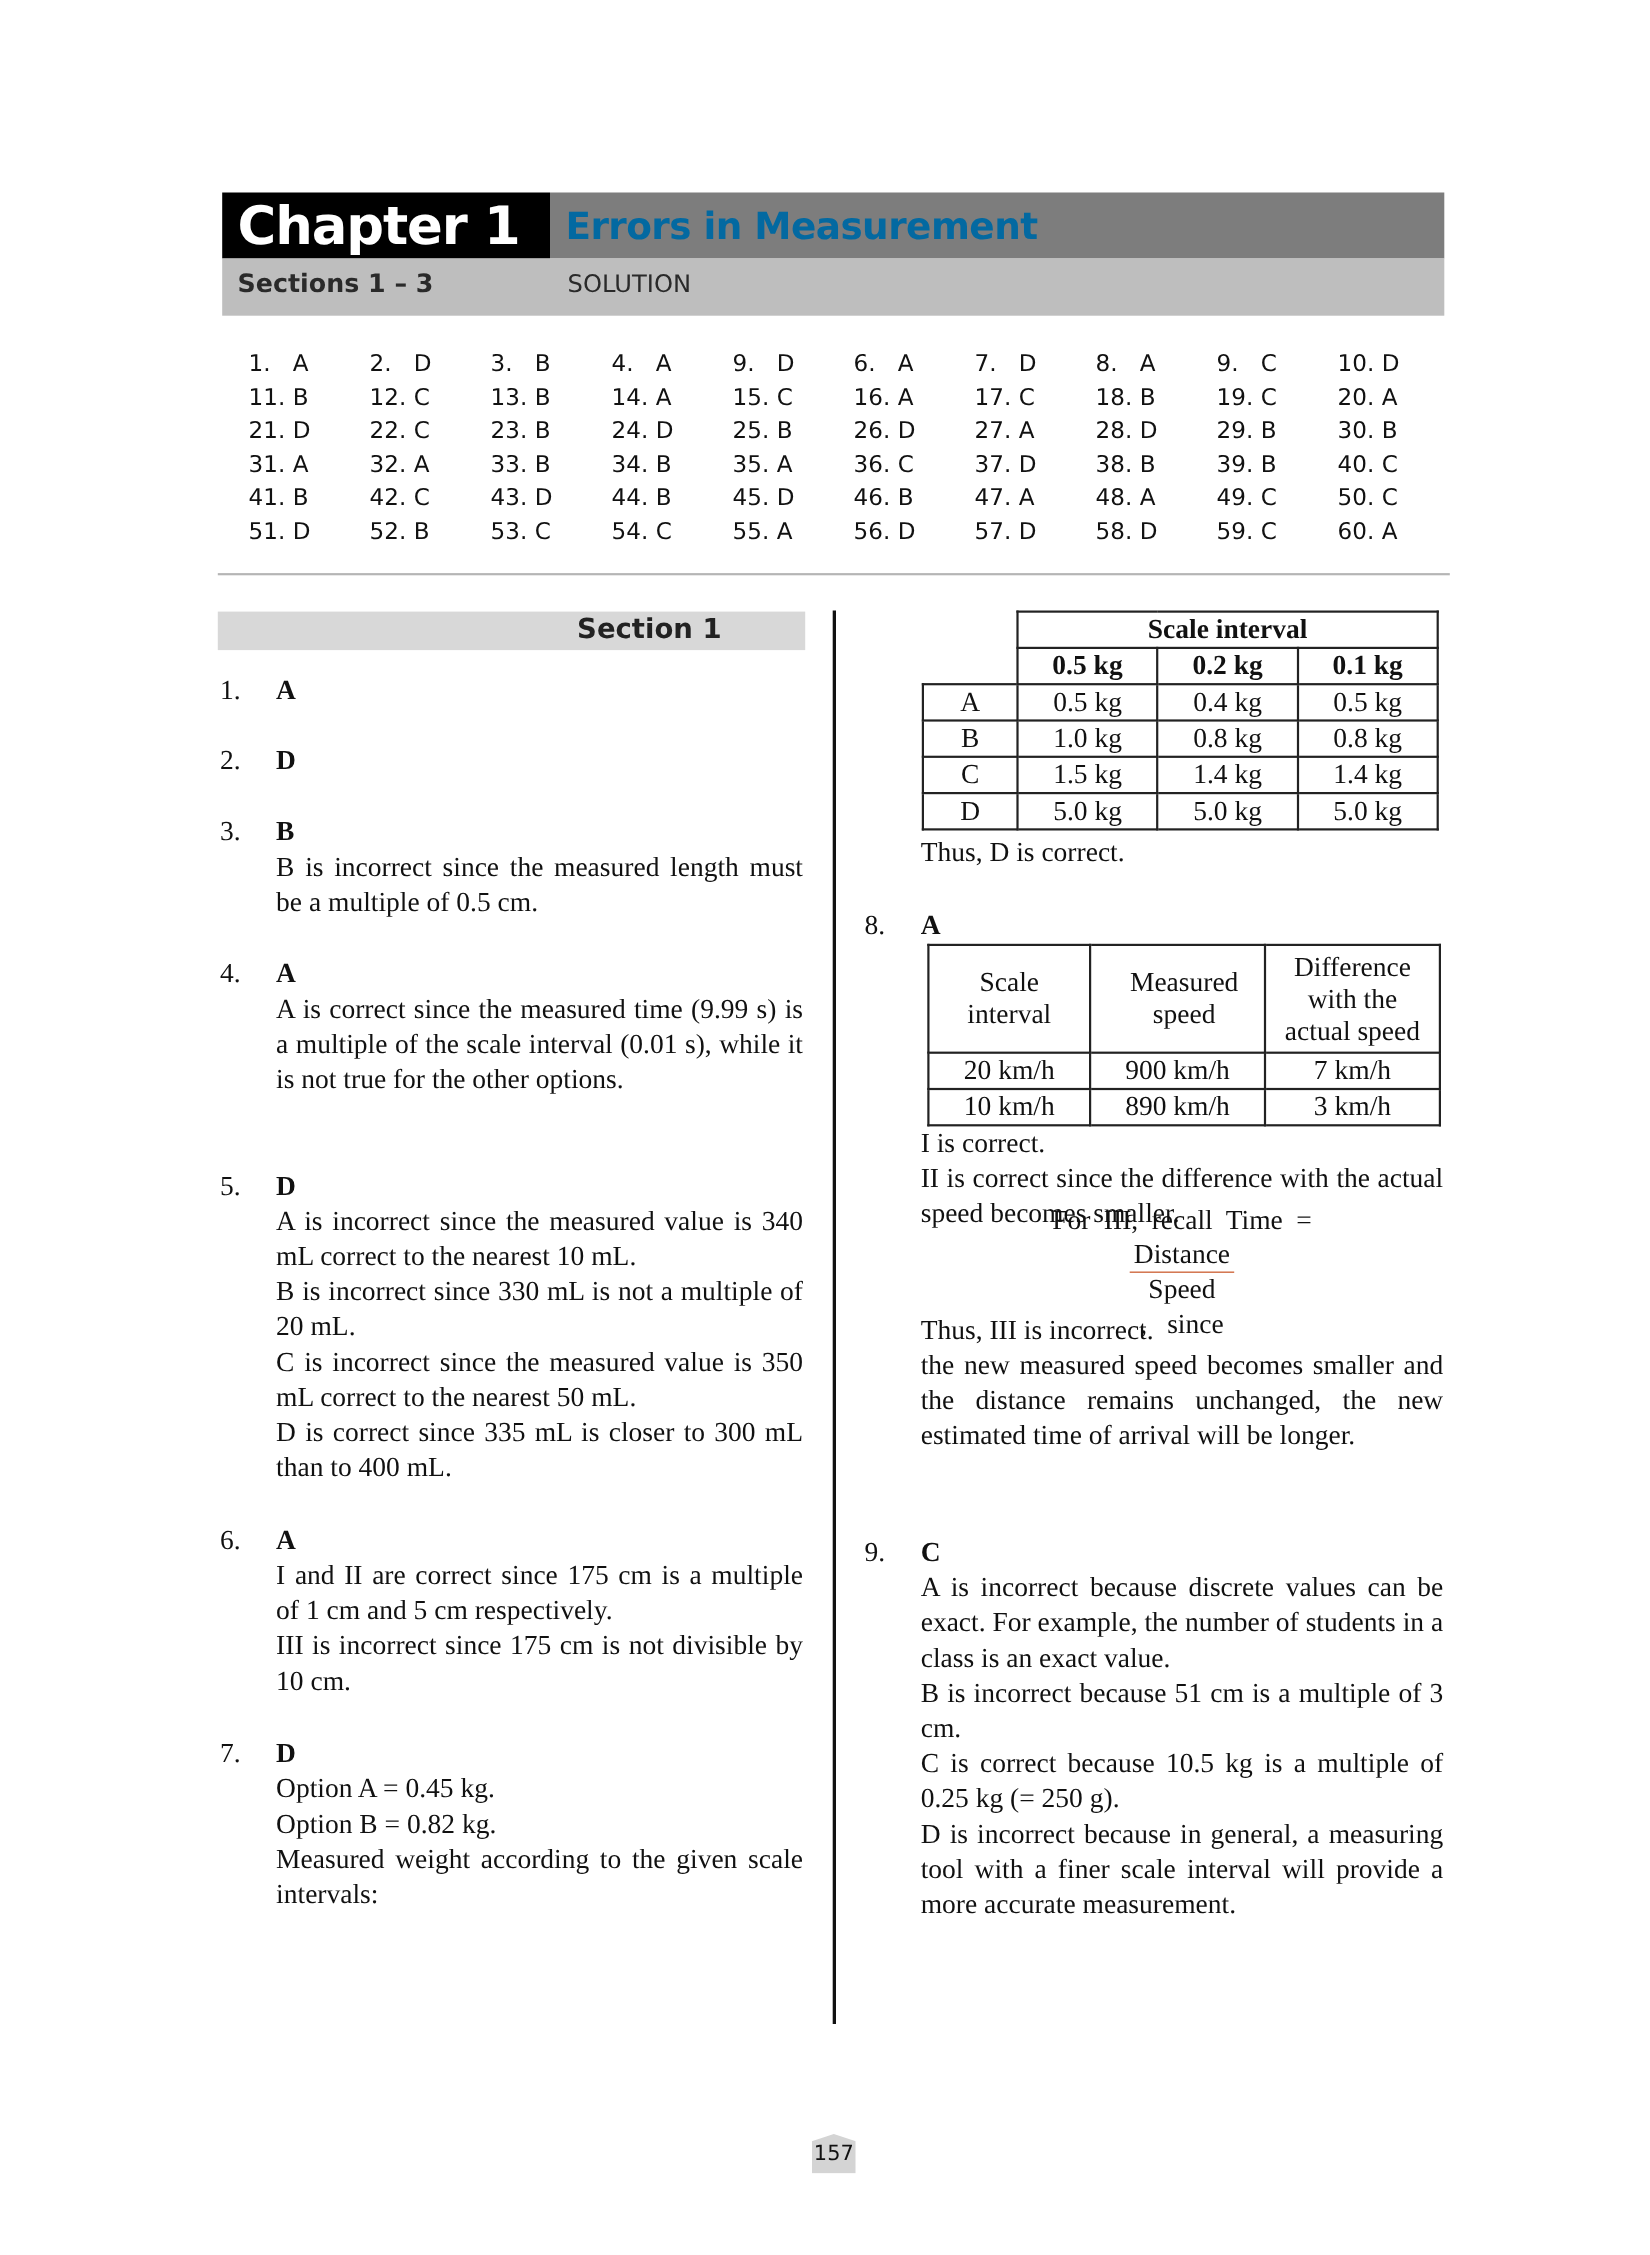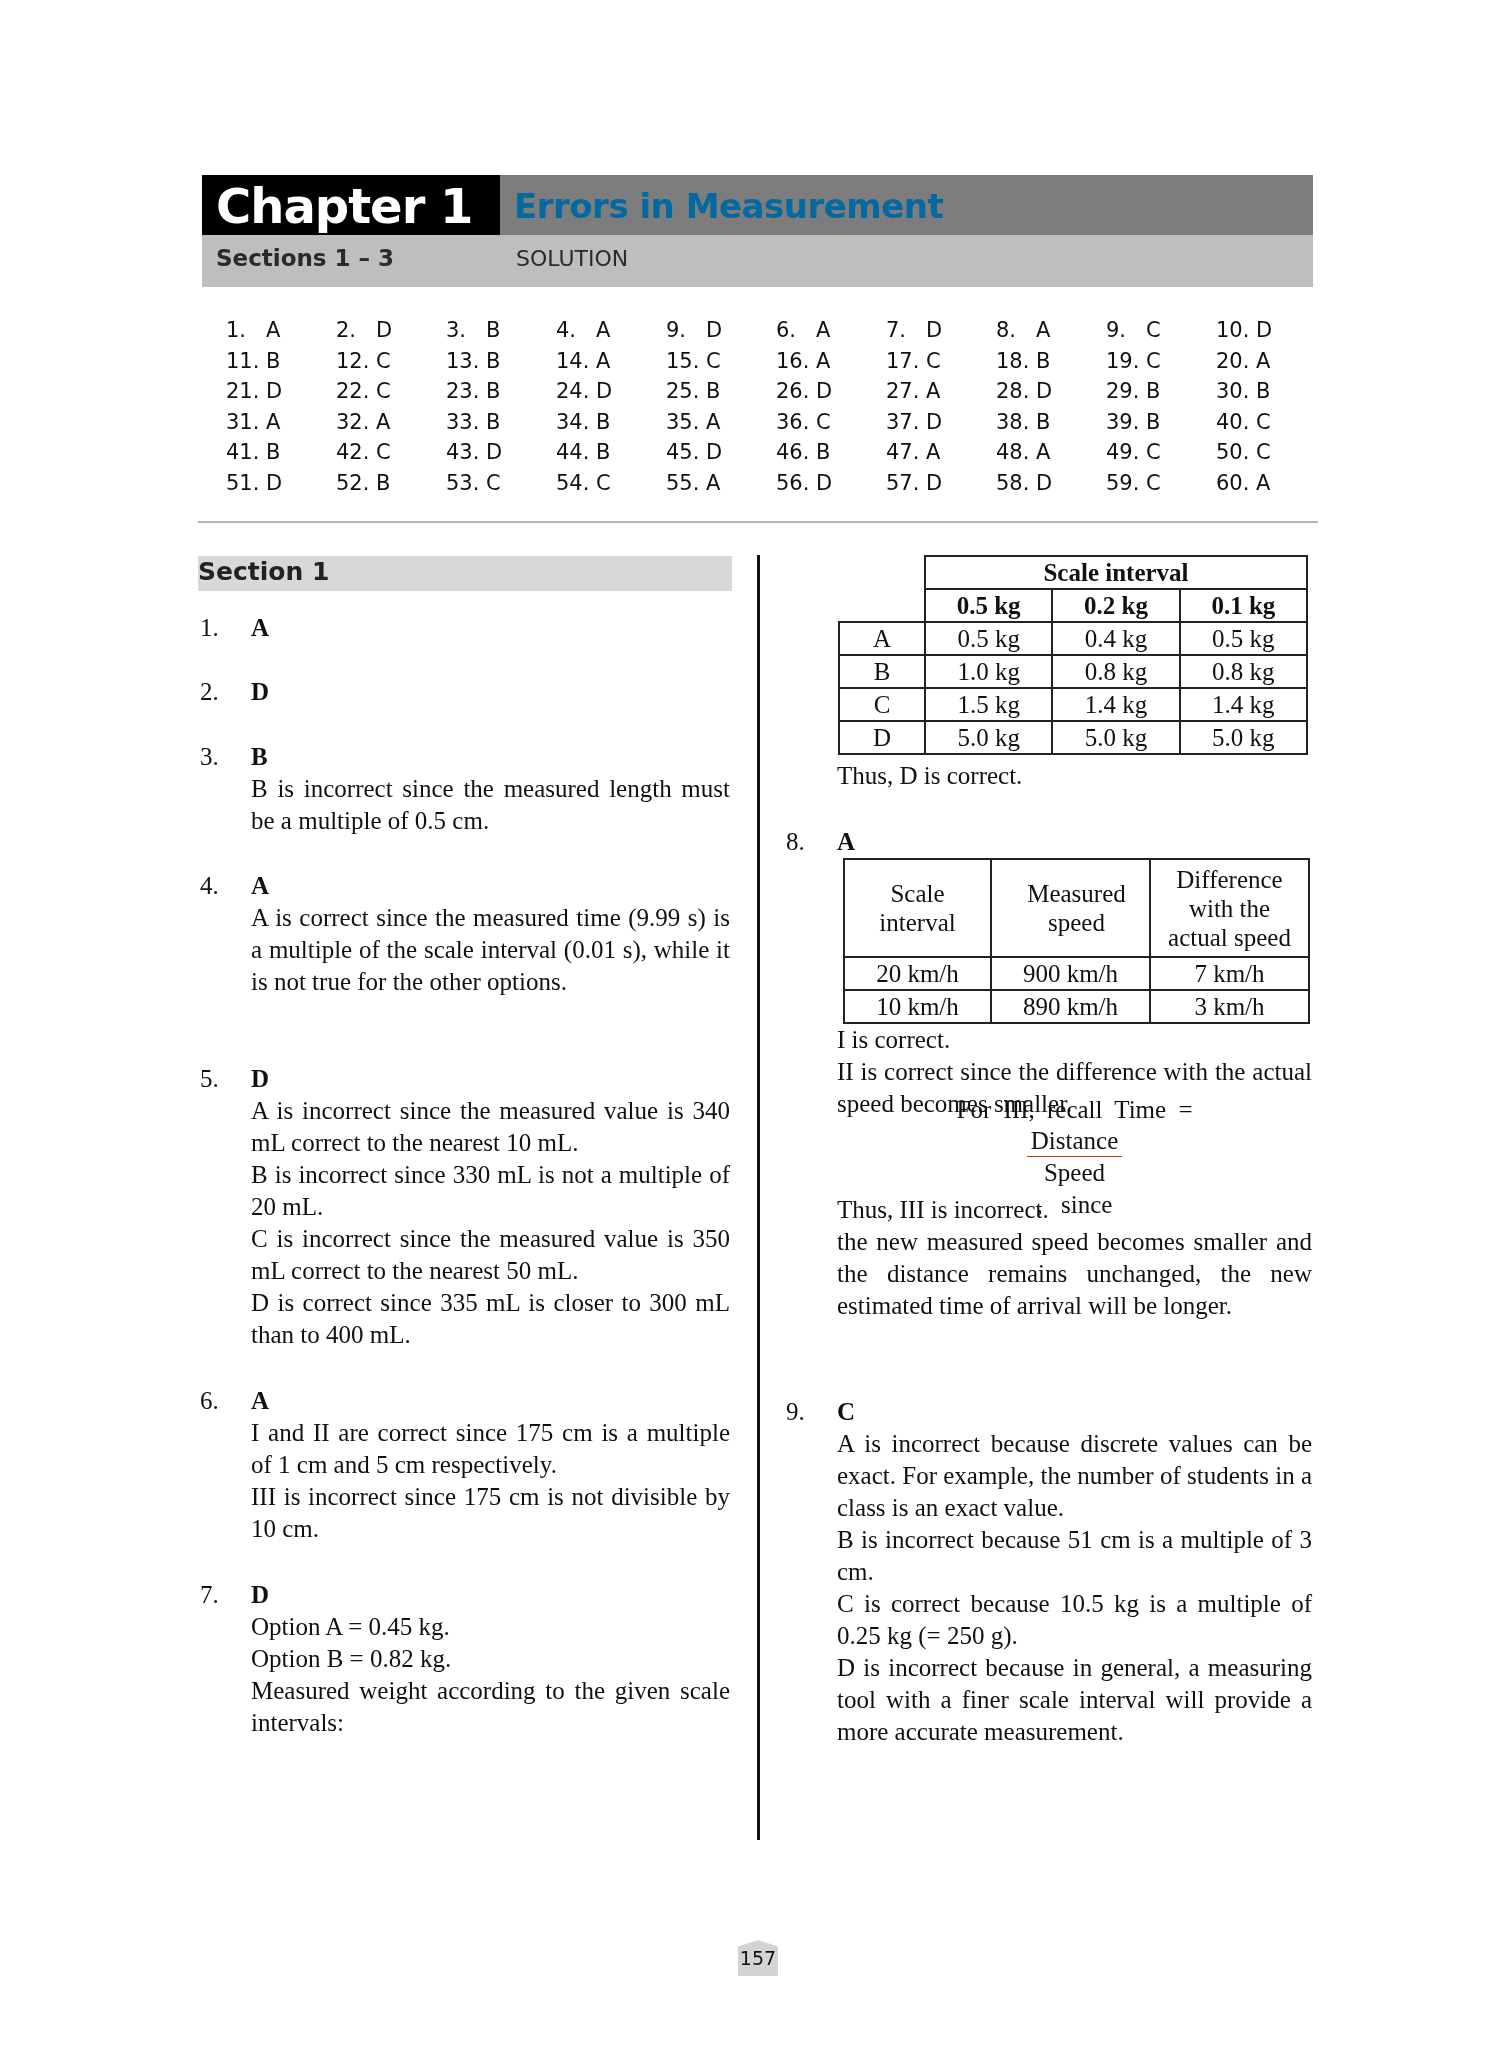--- a/index.html
+++ b/index.html
@@ -20,21 +20,21 @@
   .grid-row { display:flex; height:30.5px; }
   .grid-cell { width:111px; white-space:pre; }
   .hr { left:198px; top:521px; width:1120px; height:2px; background:#b5b5b5; }
 
   
   .vdivider { left:757px; top:555px; width:3px; height:1285px; background:#111; }
 
   
   .col { font-family:"Liberation Serif", serif; font-size:25px; line-height:32px; color:#111; }
   .sec-bar { left:198px; top:556px; width:534px; height:35px; background:#d8d8d8; }
-  .sec-title { left:198px; top:557px; width:458px; text-align:left; font-family:"DejaVu Sans", sans-serif; font-weight:bold; font-size:25px; color:#222; }
+  .sec-title { left:198px; top:557px; width:458px; text-align:right; font-family:"DejaVu Sans", sans-serif; font-weight:bold; font-size:25px; color:#222; }
 
   .q { position:absolute; }
   .q .num { position:absolute; left:0; top:0; }
   .q .ans { position:absolute; left:51px; top:0; font-weight:bold; }
   .q .body { position:absolute; left:51px; top:32px; text-align:justify; }
   .q .body p { margin:0; text-align:justify; text-align-last:left; }
 
   .lq { left:200px; width:530px; }
   .lq .body { width:479px; }
   .rq { left:786px; width:530px; }

